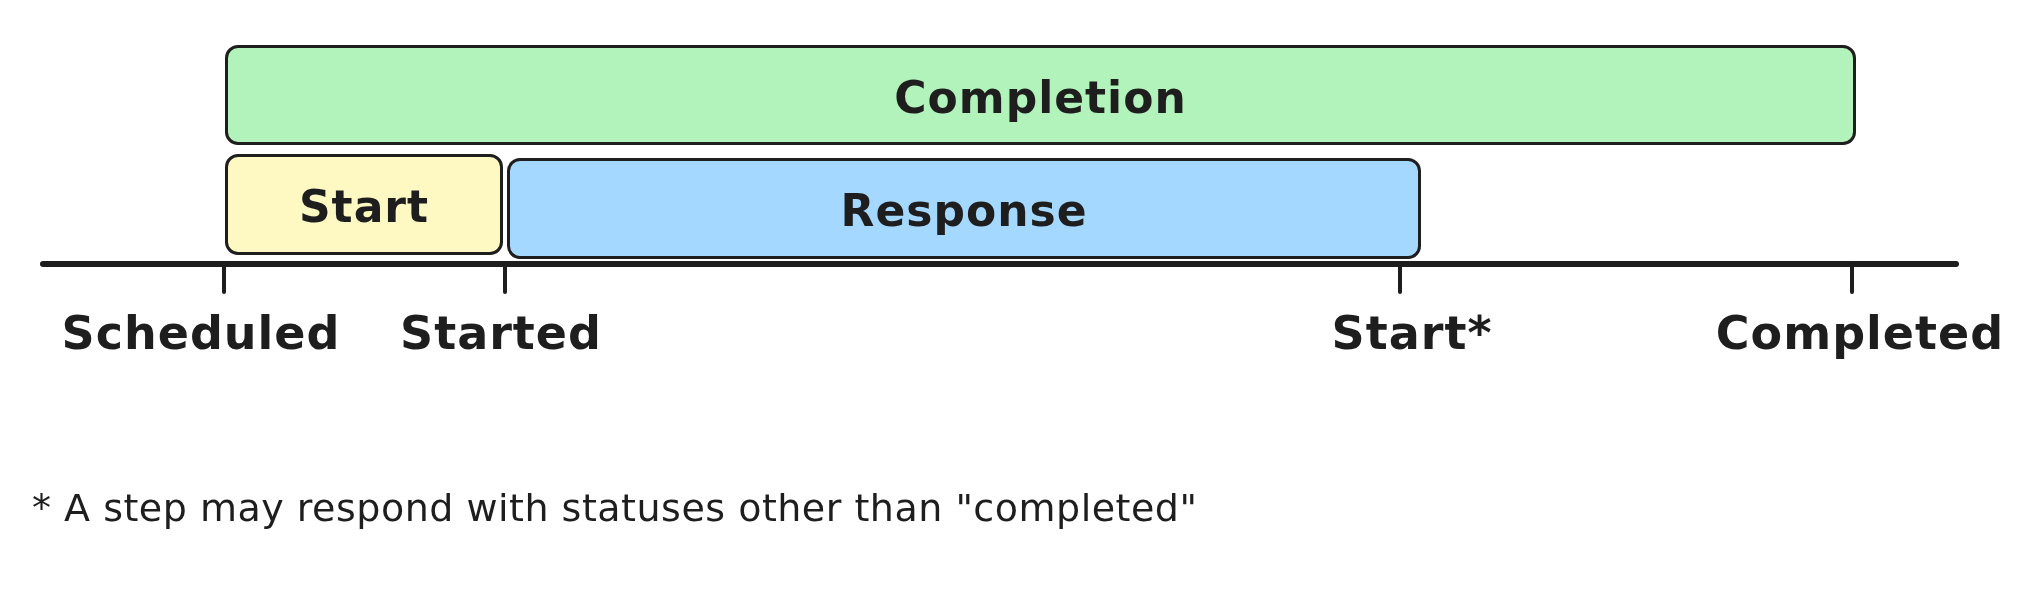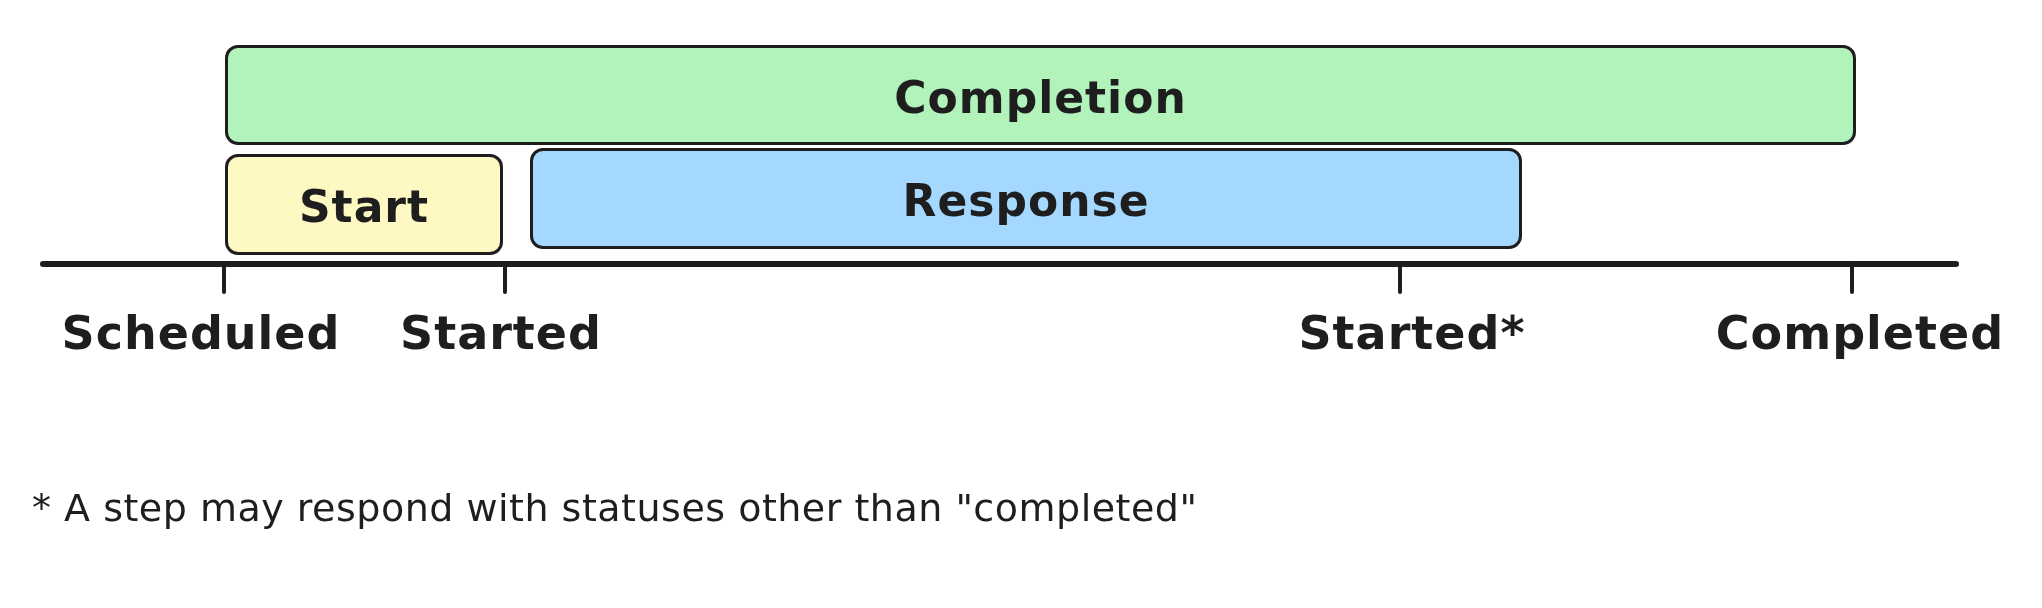--- a/index.html
+++ b/index.html
@@ -20,21 +20,21 @@
     position: absolute;
     box-sizing: border-box;
     border: 3.5px solid var(--ink, #1e1e1e);
     border-radius: 13px;
     display: flex;
     align-items: center;
     justify-content: center;
   }
   .bar-completion { left: 225px; top: 45px;  width: 1631px; height: 100px; }
   .bar-start      { left: 225px; top: 154px; width: 278px;  height: 101px; }
-  .bar-response   { left: 507px; top: 148px; width: 992px;  height: 101px; margin-left: 23px; }
+  .bar-response   { left: 507px; top: 158px; width: 914px;  height: 101px; }
   .bar-label {
     font-size: 44px;
     font-weight: 600;
     letter-spacing: 1px;
     white-space: nowrap;
     transform: translateY(2px);
   }
   .axis-line {
     position: absolute;
     left: 40px;
@@ -98,18 +98,18 @@
 
   <div class="axis-line"></div>
 
   <div class="tick tick-scheduled"></div>
   <div class="tick tick-started"></div>
   <div class="tick tick-report"></div>
   <div class="tick tick-completed"></div>
 
   <span class="tick-label tick-label-scheduled">Scheduled</span>
   <span class="tick-label tick-label-started">Started</span>
-  <span class="tick-label tick-label-report">Started*</span>
+  <span class="tick-label tick-label-report">Start*</span>
   <span class="tick-label tick-label-completed">Completed</span>
 
   <div class="footnote">* A step may respond with statuses other than "completed"</div>
 
 </div>
 
 </body></html>

